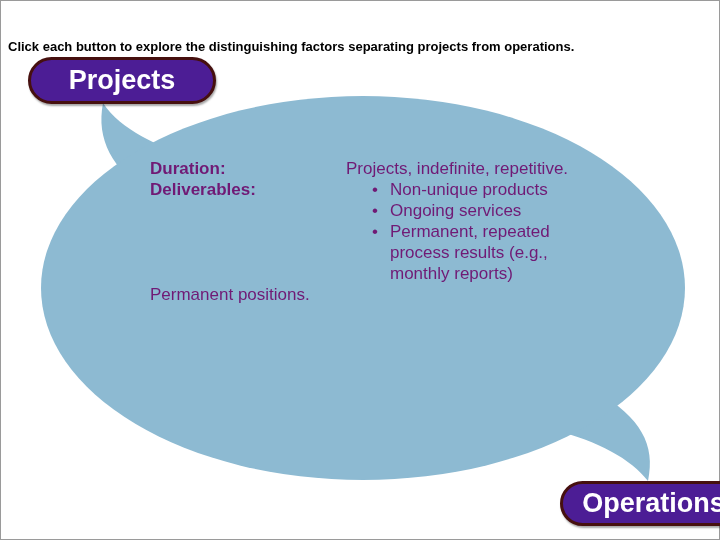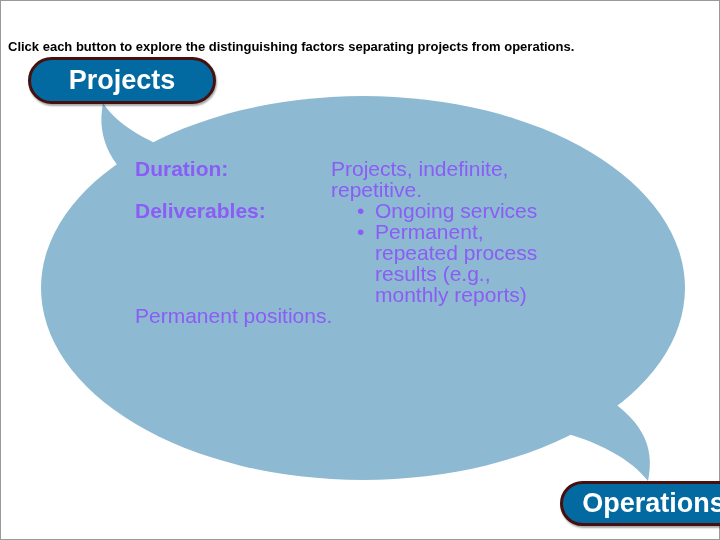--- a/index.html
+++ b/index.html
@@ -26,43 +26,43 @@
     margin-top: 24px;
   }
   .bubble-svg {
     position: absolute;
     left: 0;
     top: 0;
   }
   .bubble-fill { fill: #8dbad2; stroke: none; }
   .btn {
     position: absolute;
-    background: #0369a1;
+    background: #4c1d95;
     border: 3px solid #46100f;
     border-radius: 24px;
     color: #ffffff;
     font-size: 27px;
     font-weight: bold;
     display: flex;
     align-items: center;
     justify-content: center;
     cursor: pointer;
     box-shadow: 1px 2px 2px rgba(0,0,0,0.35);
     font-family: "Liberation Sans", sans-serif;
   }
   .btn-projects  { left: 28px;  top: 57px;  width: 188px; height: 47px; }
   .btn-operations{ left: 560px; top: 481px; width: 187px; height: 45px; }
   .content {
     position: absolute;
-    left: 135px;
+    left: 150px;
     top: 158px;
     width: 440px;
-    font-size: 21px;
+    font-size: 17px;
     line-height: 21px;
-    color: #8b5cf6;
+    color: #701a75;
   }
   .crow { display: flex; align-items: flex-start; }
   .crow .label {
     width: 196px;
     flex-shrink: 0;
     font-weight: bold;
   }
   .crow .val { flex: 1; }
   .val ul {
     list-style: none;
@@ -104,20 +104,21 @@
     <span class="label">Duration:</span>
     <div class="val">
       <div>Projects, indefinite, repetitive.</div>
     </div>
   </div>
 
   <div class="crow">
     <span class="label">Deliverables:</span>
     <div class="val">
       <ul>
+        <li>Non-unique products</li>
         <li>Ongoing services</li>
         <li>Permanent, repeated process results (e.g., monthly reports)</li>
       </ul>
     </div>
   </div>
 
   <div class="crow">
     <div class="val">
       <div>Permanent positions.</div>
     </div>

